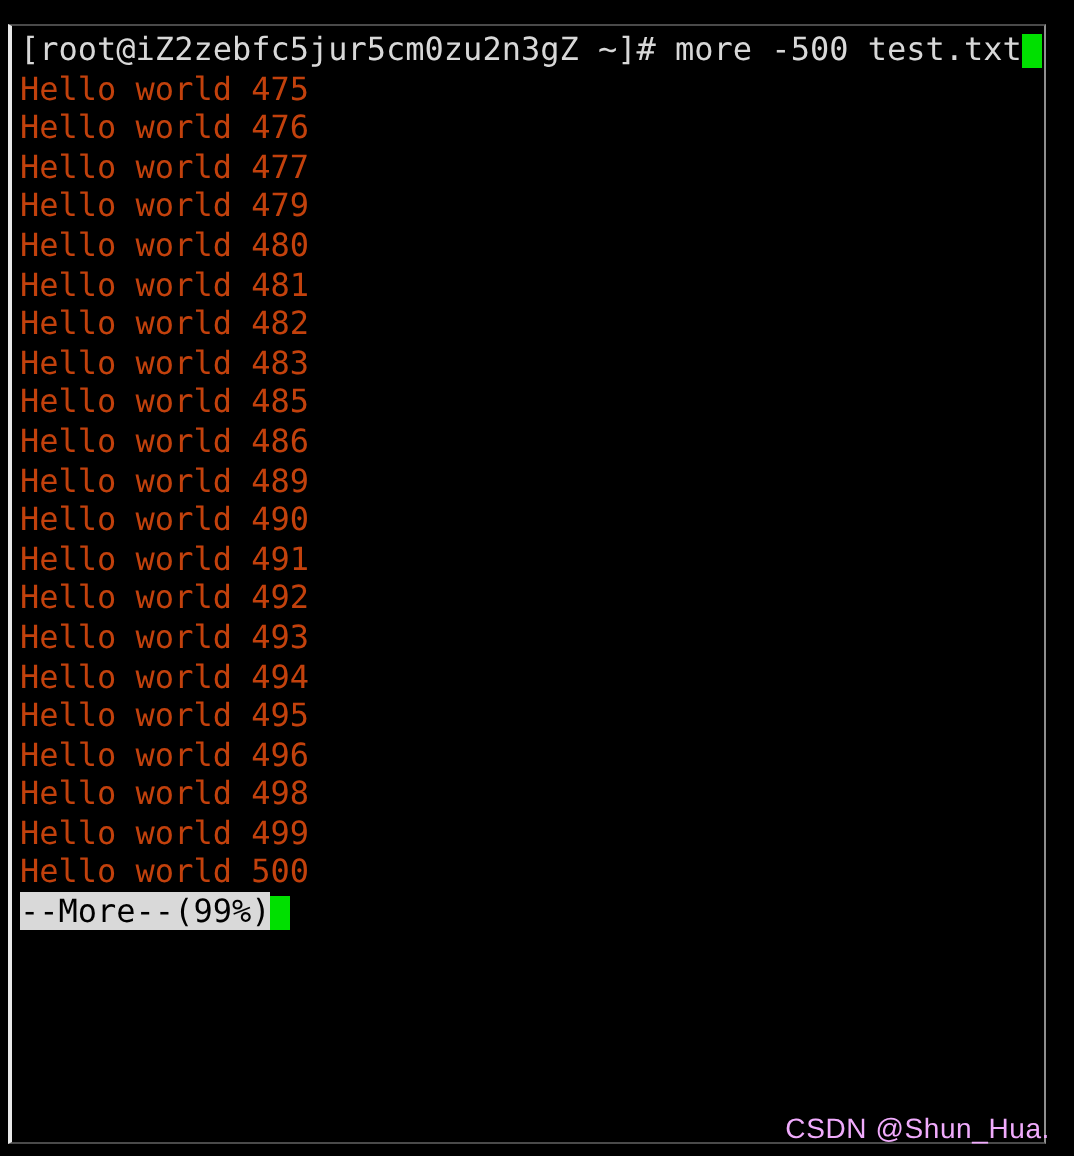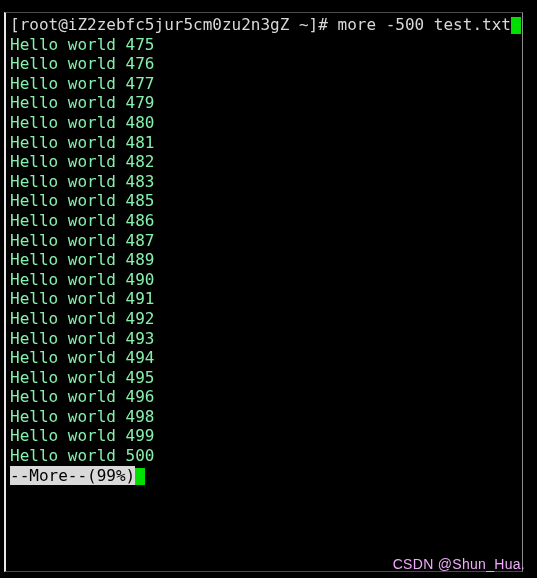--- a/index.html
+++ b/index.html
@@ -55,21 +55,21 @@
     white-space: pre;
     letter-spacing: 0px;
     color: #d8d8d8;
   }
 
   .line.prompt {
     color: #d8d8d8;
   }
 
   .line.body {
-    color: #86efac;
+    color: #c2410c;
   }
 
   
   .cursor {
     display: inline-block;
     width: 9.6px;
     height: 17px;
     vertical-align: text-bottom;
     background: #00e000;
   }
@@ -115,21 +115,20 @@
           <div class="line body">Hello world 475</div>
           <div class="line body">Hello world 476</div>
           <div class="line body">Hello world 477</div>
           <div class="line body">Hello world 479</div>
           <div class="line body">Hello world 480</div>
           <div class="line body">Hello world 481</div>
           <div class="line body">Hello world 482</div>
           <div class="line body">Hello world 483</div>
           <div class="line body">Hello world 485</div>
           <div class="line body">Hello world 486</div>
-          <div class="line body">Hello world 487</div>
           <div class="line body">Hello world 489</div>
           <div class="line body">Hello world 490</div>
           <div class="line body">Hello world 491</div>
           <div class="line body">Hello world 492</div>
           <div class="line body">Hello world 493</div>
           <div class="line body">Hello world 494</div>
           <div class="line body">Hello world 495</div>
           <div class="line body">Hello world 496</div>
           <div class="line body">Hello world 498</div>
           <div class="line body">Hello world 499</div>

